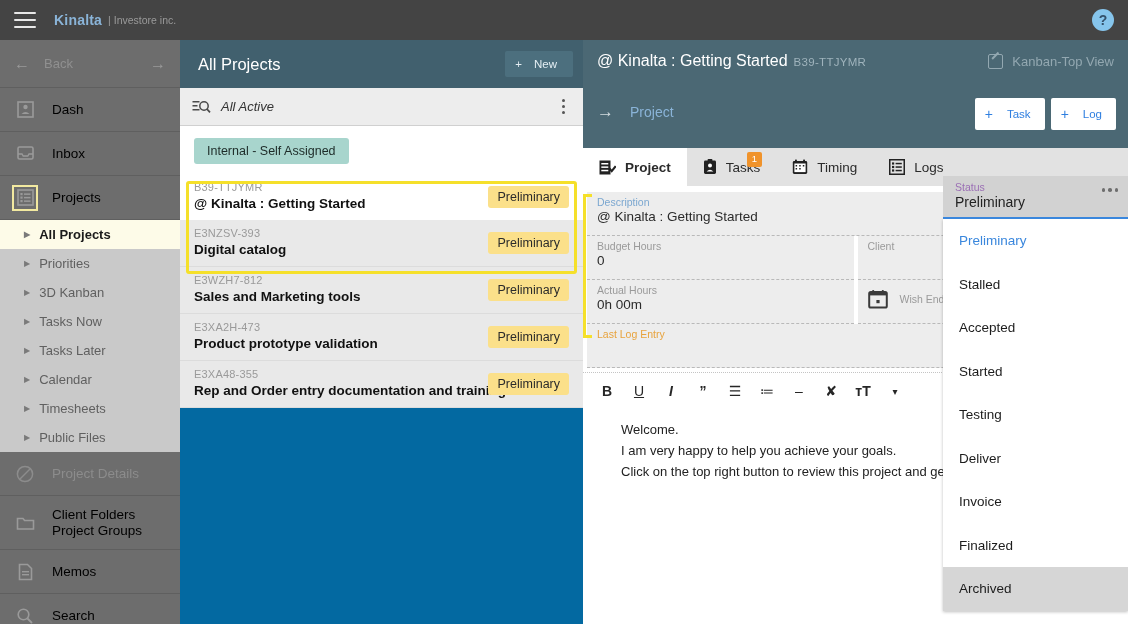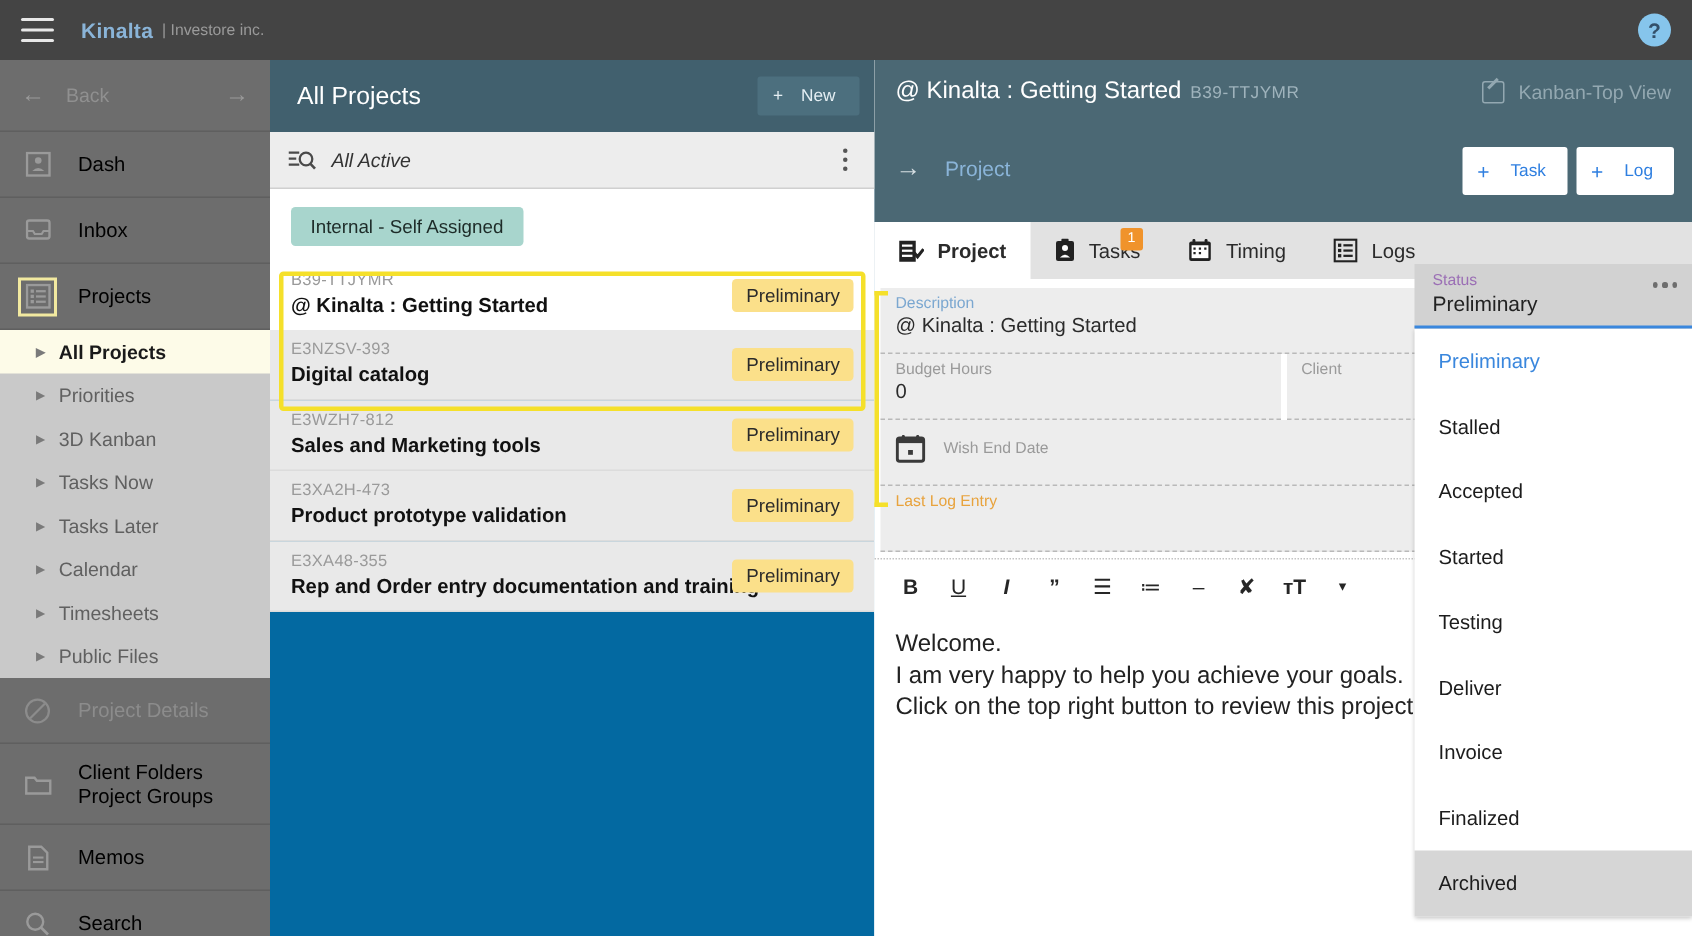--- a/index.html
+++ b/index.html
@@ -141,21 +141,21 @@
   .cal-ico { display:flex; align-items:center; gap:12px; padding-top:5px; }
   .hl-left { position:absolute; left:0px; top:8px; width:9px; height:144px;
     border:3px solid #f5e02a; border-right:none; z-index:4; }
 
   .editor-tb {
     display:flex; align-items:center; gap:0px; padding:6px 8px; background:#ffffff;
     border-top:1px dotted #c4c4c4; margin-top:4px;
   }
   .tb-btn { width:32px; height:24px; display:flex; align-items:center; justify-content:center;
     font-size:14px; color:#262626; cursor:pointer; }
-  .editor-body { padding:10px 14px; font-size:16px; color:#222; line-height:21px; }
+  .editor-body { padding:10px 14px; font-size:13px; color:#222; line-height:21px;margin-left:24px; }
 
   
   .status-panel {
     position:absolute; right:0; top:136px; width:185px; z-index:8;
   }
   .status-head {
     background:#d2d2d2; padding:5px 12px 7px 12px; border-bottom:2px solid #3a87dd; position:relative;
   }
   .status-head .lbl { font-size:10.5px; color:#9b6fb5; }
   .status-head .val { font-size:14px; color:#222; margin-top:1px; }
@@ -465,20 +465,24 @@
             <div class="lbl">Budget Hours</div>
             <div class="val">0</div>
           </div>
           <div class="fld">
             <div class="lbl">Client</div>
             <div class="val"></div>
           </div>
         </div>
         <div class="fld-row">
           <div class="fld">
+            <div class="lbl">Actual Hours</div>
+            <div class="val">0h 00m</div>
+          </div>
+          <div class="fld">
             <div class="cal-ico">
               <span>
                 <svg class="ic" width="20" height="20" viewBox="0 0 20 20">
                     <rect x="1.2" y="3" width="17.6" height="15.5" rx="1.6" fill="none" stroke="#3a3a3a" stroke-width="2"></rect>
                     <rect x="1.2" y="3" width="17.6" height="3.4" fill="#3a3a3a"></rect>
                     <rect x="4.2" y="1" width="2" height="3.4" rx="0.8" fill="#3a3a3a"></rect>
                     <rect x="13.8" y="1" width="2" height="3.4" rx="0.8" fill="#3a3a3a"></rect>
                     <rect x="8.4" y="11" width="3.2" height="3.2" fill="#3a3a3a"></rect>
                   </svg>
               </span>

